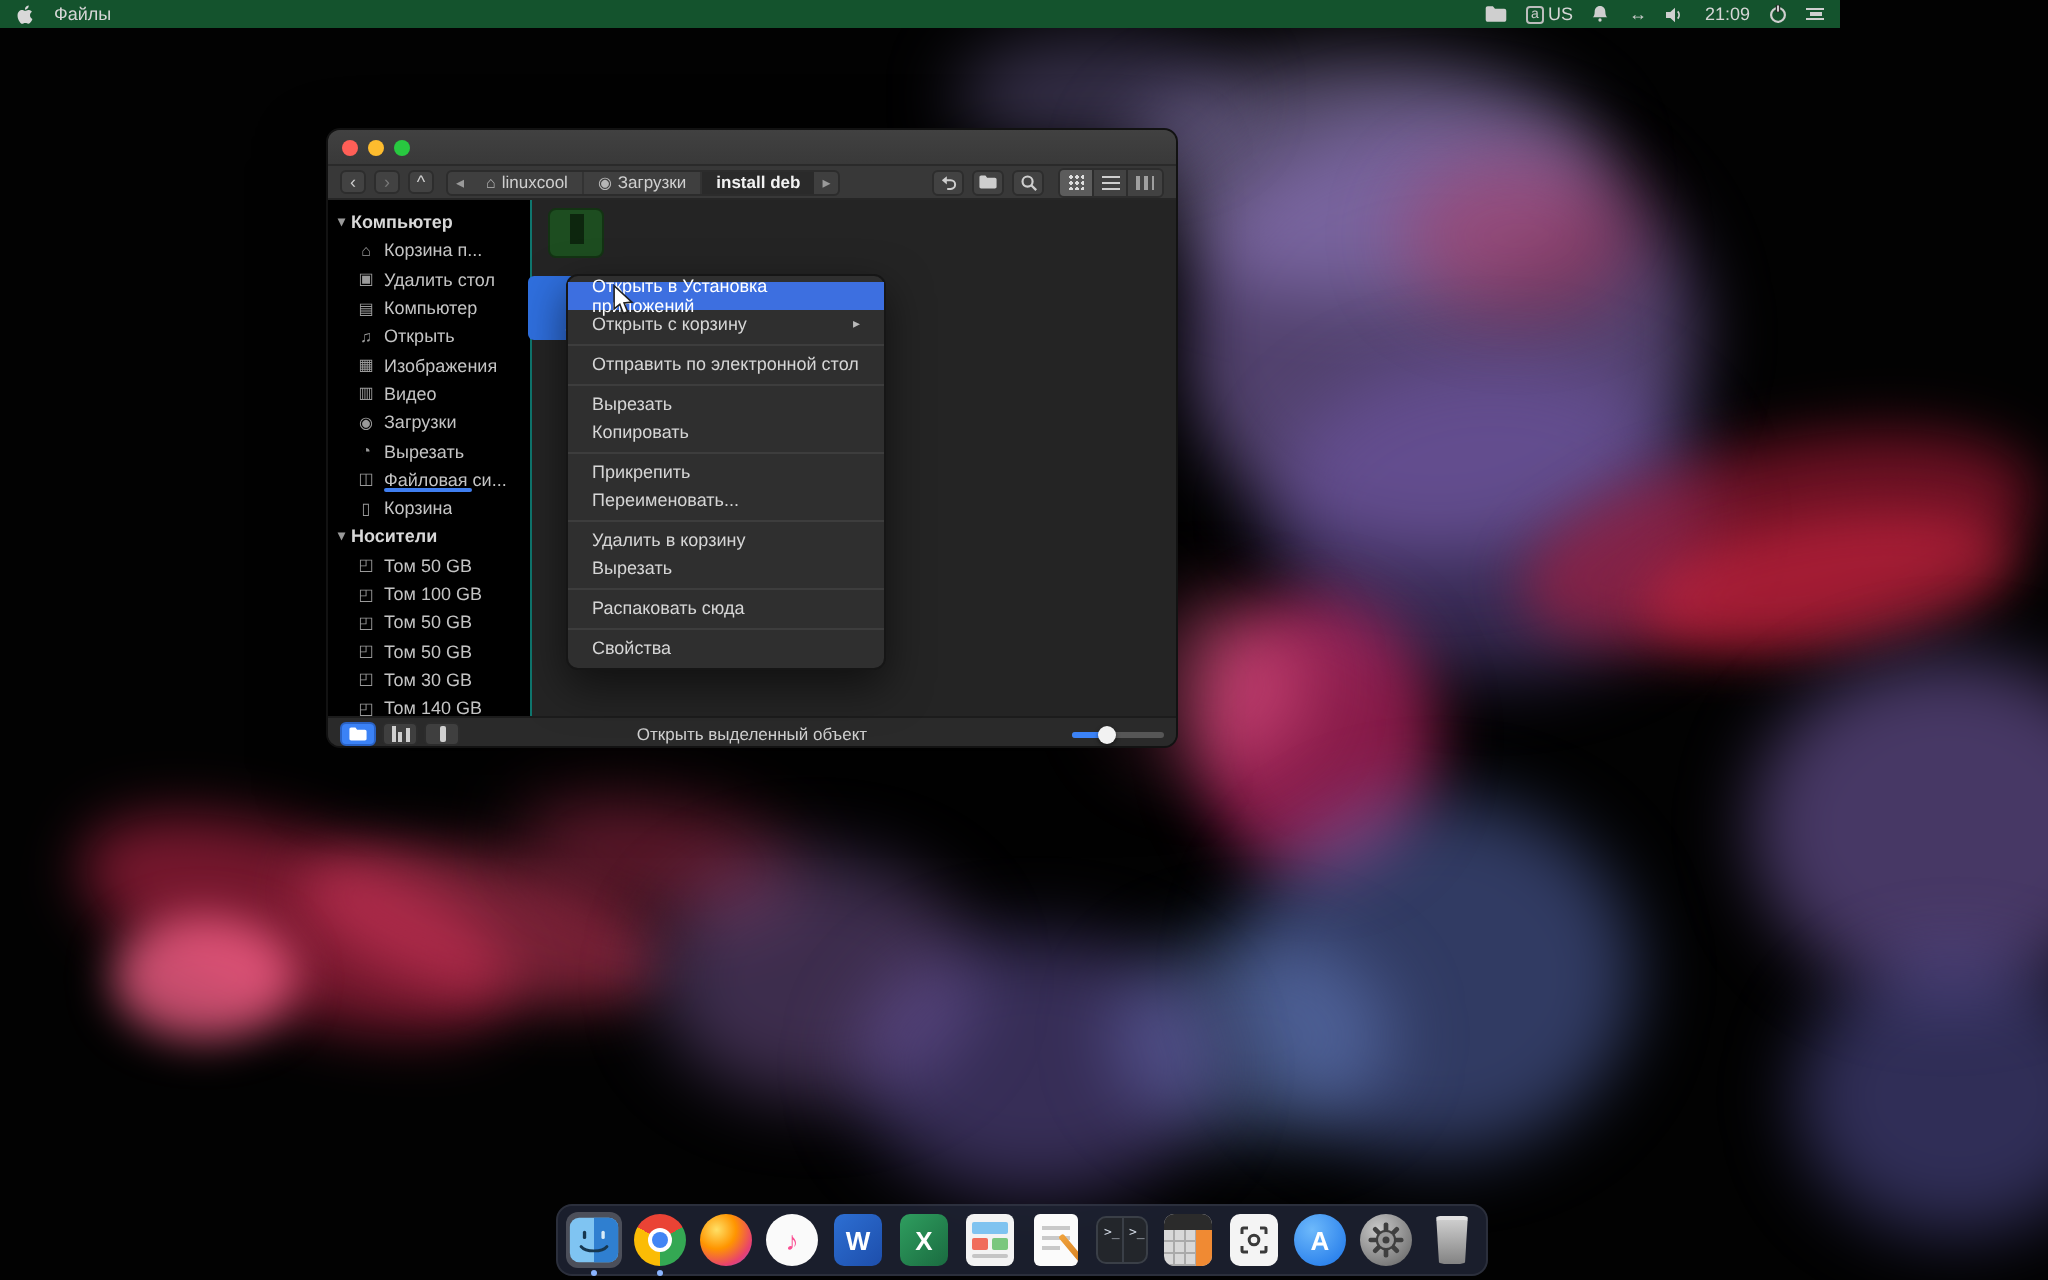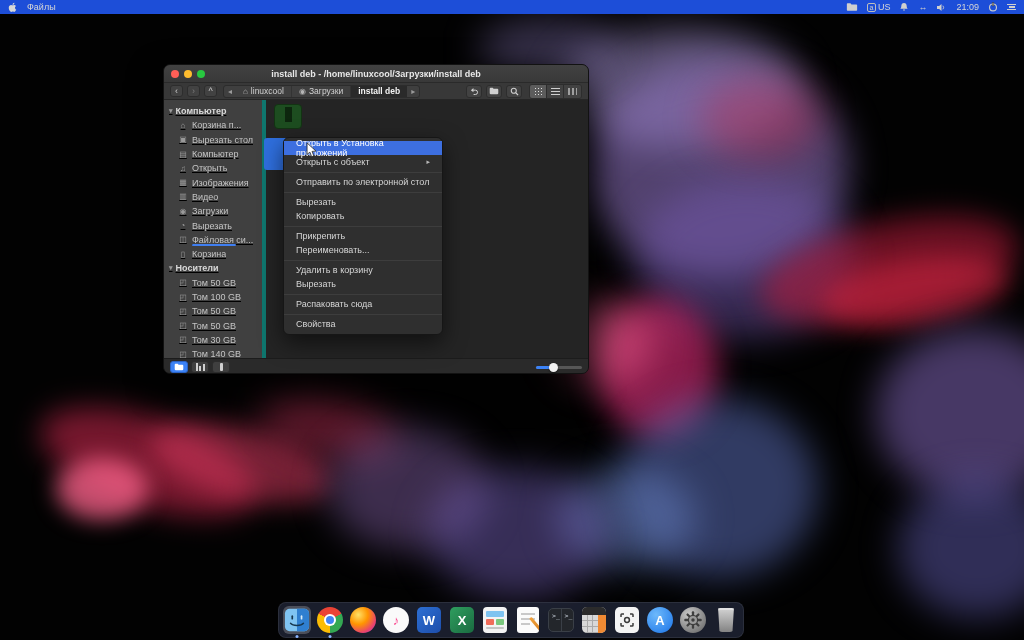--- a/index.html
+++ b/index.html
@@ -22,21 +22,21 @@
   .b12 { left:36px;  top:418px; width:225px; height:88px;  background:rgba(212,40,80,.55); transform:rotate(18deg); filter:blur(14px);}
   .b13 { left:148px; top:428px; width:185px; height:70px;  background:rgba(226,60,100,.5); transform:rotate(14deg); filter:blur(13px);}
   .b14 { left:56px;  top:458px; width:92px;  height:62px;  background:rgba(255,100,142,.75); filter:blur(11px);}
   .b15 { left:258px; top:398px; width:140px; height:60px;  background:rgba(200,50,92,.45); transform:rotate(10deg);}
   .b16 { left:328px; top:428px; width:160px; height:122px; background:rgba(150,110,190,.4);}
   .b17 { left:428px; top:468px; width:180px; height:130px; background:rgba(120,100,190,.45);}
   .b18 { left:700px; top:78px;  width:120px; height:80px;  background:rgba(190,40,72,.4);}
   .b19 { left:478px; top:18px;  width:140px; height:60px;  background:rgba(150,132,202,.35);}
 
   
-  #menubar { position:absolute; left:0; top:0; width:1024px; height:14px; background:#1d4ed8;
+  #menubar { position:absolute; left:0; top:0; width:920px; height:14px; background:#14532d;
              display:flex; align-items:center; color:#d6d6d6; font-size:9px; z-index:50;gap:27px; }
   #menubar .left { display:flex; align-items:center; gap:10px; padding-left:8px; }
   #menubar .right { margin-left:auto; display:flex; align-items:center; gap:9px; padding-right:8px; }
   .trayico { display:flex; align-items:center; justify-content:center; color:#cfcfcf; }
   .kbdbox { border:1px solid #bdbdbd; border-radius:2px; width:9px; height:9px; font-size:7px;
             display:flex; align-items:center; justify-content:center; color:#cfcfcf; }
   .menu-bars { display:flex; flex-direction:column; gap:1.5px; }
   .menu-bars i { display:block; height:1.2px; background:#cfcfcf; }
   .menu-bars i:nth-child(1){width:9px;} .menu-bars i:nth-child(2){width:6px;} .menu-bars i:nth-child(3){width:9px;}
 
@@ -67,21 +67,21 @@
              display:flex; align-items:center; justify-content:center; }
   #viewgroup { display:flex; border:1px solid #2d2d2d; border-radius:3px; overflow:hidden; margin-left:3px; }
   .viewbtn { width:17px; height:13px; background:#424242; display:flex; align-items:center; justify-content:center; border-right:1px solid #2d2d2d; }
   .viewbtn:last-child { border-right:none; }
   .viewbtn.active { background:#5c5c5c; }
   .g-grid { width:8px; height:8px; background-image:radial-gradient(circle, #ddd 0.9px, transparent 1px); background-size:3px 3px; }
   .g-list { width:9px; height:7px; background-image:repeating-linear-gradient(to bottom, #cfcfcf 0 1px, transparent 1px 3px); }
   .g-cols { width:9px; height:7px; background-image:repeating-linear-gradient(to right, #9f9f9f 0 2px, transparent 2px 4px); }
 
   #winbody { position:relative; height:258px; display:flex; background:#242424; }
-  #sidebar { width:102px; background:#404040; border-right:4px solid #0f766e; padding-top:4px; overflow:hidden; font-size:9px;text-decoration:underline; }
+  #sidebar { width:102px; background:#000000; border-right:1px solid #0f766e; padding-top:4px; overflow:hidden; font-size:9px; }
   .shead { display:flex; align-items:center; gap:3px; height:14.3px; padding-left:5px; color:#d8d8d8; font-weight:bold; }
   .shead .caret { color:#9a9a9a; font-size:7px; }
   .srow { display:flex; align-items:center; gap:4px; height:14.3px; padding-left:14px; color:#c4c4c4; position:relative; }
   .sic { width:10px; text-align:center; color:#9a9a9a; font-size:8px; }
   .slb { white-space:nowrap; overflow:hidden; }
   .usage { position:absolute; left:28px; bottom:1px; width:44px; height:1.5px; background:#3f7ef0; border-radius:1px; }
 
   #content { position:relative; flex:1; background:#242424; }
   #fileicon { position:absolute; left:8px; top:4px; width:28px; height:25px; background:#1d4d20; border-radius:4px;
               border:1px solid #133313; }
@@ -236,21 +236,20 @@
     </div>
   </div>
 
   <div id="win">
     <div id="titlebar">
       <div class="lights">
         <span class="light lr"></span>
         <span class="light ly"></span>
         <span class="light lg"></span>
       </div>
-      <div id="wtitle">install deb - /home/linuxcool/Загрузки/install deb</div>
     </div>
 
     <div id="toolbar">
       <span class="navbtn">‹</span>
       <span class="navbtn dim">›</span>
       <span class="navbtn">^</span>
       <div id="crumbs">
         <span class="crumbnav">◂</span>
         <span class="crumb">
           <span class="cic">⌂</span>
@@ -301,21 +300,21 @@
         <div class="shead">
           <span class="caret">▾</span>
           <span>Компьютер</span>
         </div>
         <div class="srow">
           <span class="sic">⌂</span>
           <span class="slb">Корзина п...</span>
         </div>
         <div class="srow">
           <span class="sic">▣</span>
-          <span class="slb">Вырезать стол</span>
+          <span class="slb">Удалить стол</span>
         </div>
         <div class="srow">
           <span class="sic">▤</span>
           <span class="slb">Компьютер</span>
         </div>
         <div class="srow">
           <span class="sic">♫</span>
           <span class="slb">Открыть</span>
         </div>
         <div class="srow">
@@ -394,32 +393,33 @@
       <span class="stbtn">
         <span class="mini-tree">
             <i style="height:8px;"></i>
             <i style="height:5px;"></i>
             <i style="height:7px;"></i>
           </span>
       </span>
       <span class="stbtn">
         <span class="mini-bar"></span>
       </span>
+      <span id="sthint">Открыть выделенный объект</span>
       <span id="zoomslider">
         <span class="track"></span>
         <span class="fill"></span>
         <span class="thumb"></span>
       </span>
     </div>
   </div>
 
   <div id="ctxmenu">
     <div class="mi sel">Открыть в Установка приложений</div>
     <div class="mi">
-      <span>Открыть с объект</span>
+      <span>Открыть с корзину</span>
       <span class="sub">▸</span>
     </div>
     <div class="msep"></div>
     <div class="mi">Отправить по электронной стол</div>
     <div class="msep"></div>
     <div class="mi">Вырезать</div>
     <div class="mi">Копировать</div>
     <div class="msep"></div>
     <div class="mi">Прикрепить</div>
     <div class="mi">Переименовать...</div>

